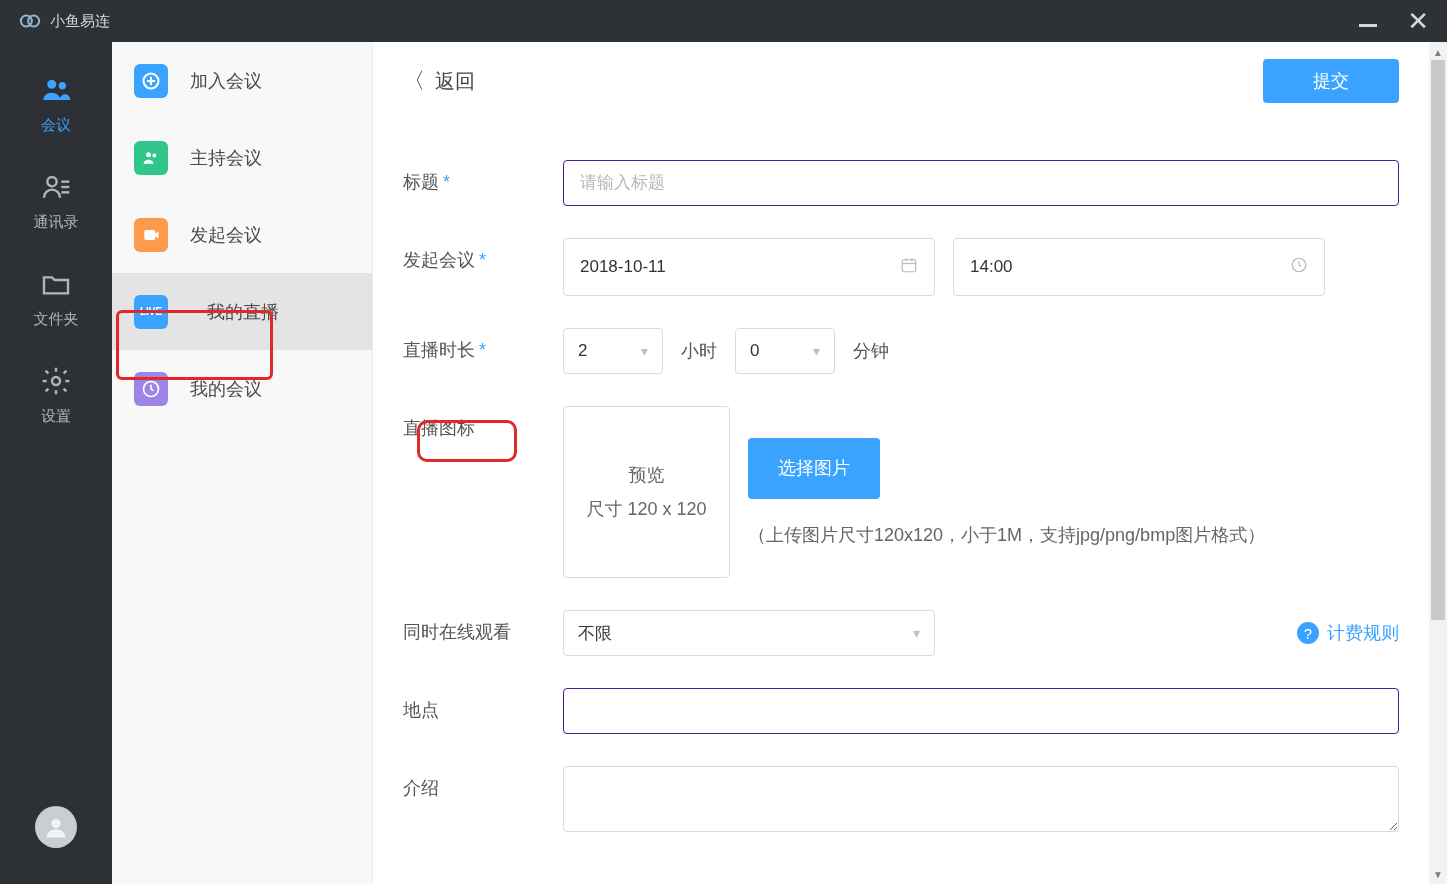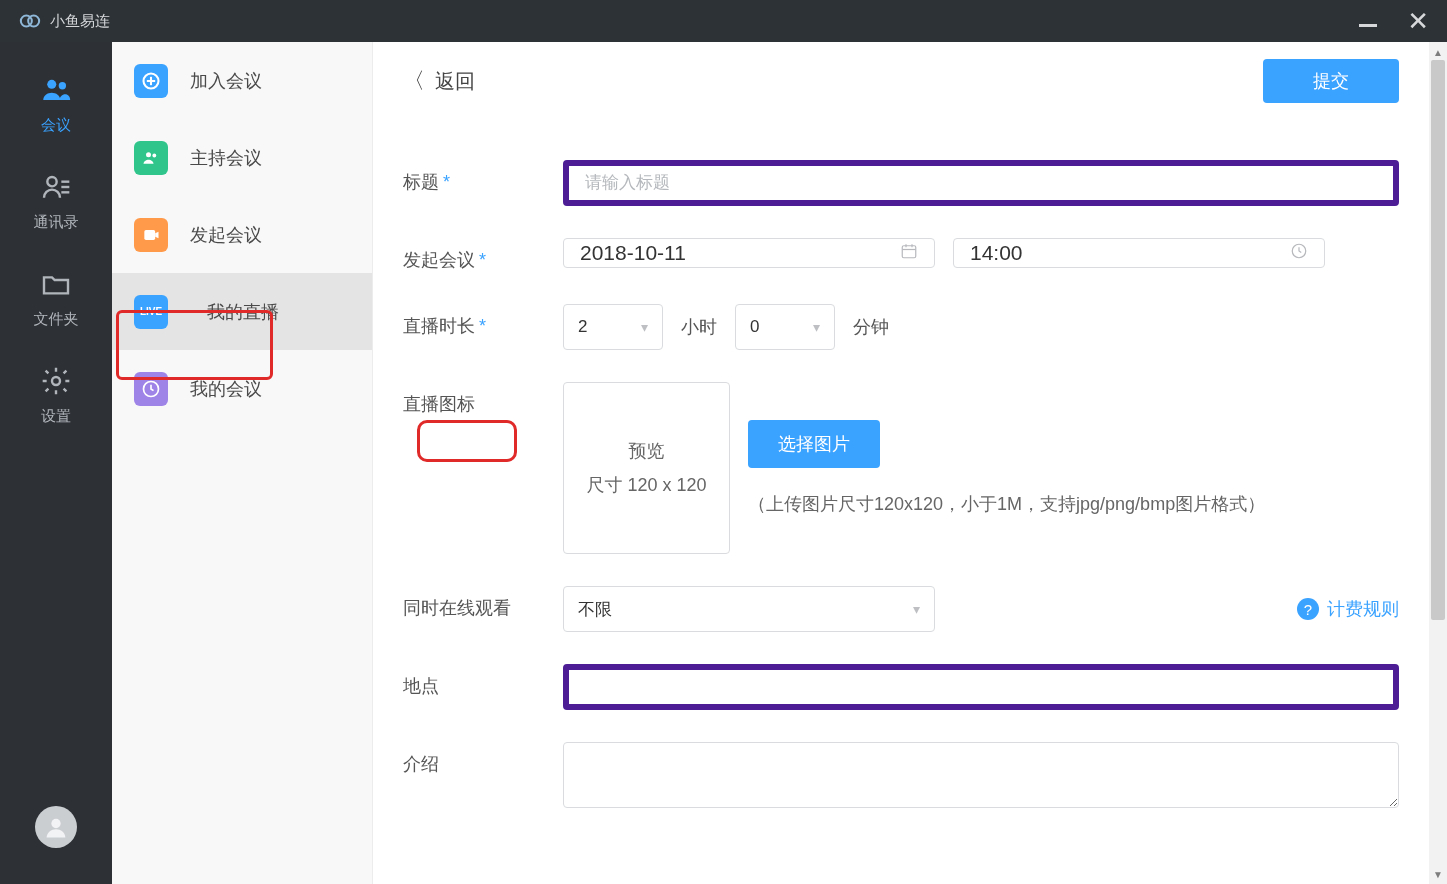--- a/index.html
+++ b/index.html
@@ -42,32 +42,32 @@
 .form-area { flex: 1; padding: 0 30px; overflow-y: auto; }
 .content-header { display: flex; align-items: center; height: 78px; margin-bottom: 40px; }
 .back { display: flex; align-items: center; color: #444; font-size: 20px; cursor: pointer; }
 .back .chev { font-size: 22px; margin-right: 10px; }
 .submit-btn { margin-left: auto; background: #3aa2ff; color: #fff; border: none; height: 44px; padding: 0 50px; border-radius: 4px; font-size: 18px; cursor: pointer; }
 
 .row { display: flex; align-items: flex-start; margin-bottom: 32px; }
 .row .label { width: 160px; font-size: 18px; color: #555; padding-top: 10px; }
 .row .label .req { color: #3aa2ff; margin-left: 4px; }
 .row .controls { flex: 1; display: flex; align-items: center; flex-wrap: wrap; gap: 18px; }
-.text-input { height: 46px; border: 6px solid #4c1d95; border-radius: 4px; padding: 0 16px; font-size: 17px; color: #333; width: 100%; }
+.text-input { height: 46px; border: 1px solid #4c1d95; border-radius: 4px; padding: 0 16px; font-size: 17px; color: #333; width: 100%; }
 .text-input::placeholder { color: #b5b8bc; }
-.date-input, .time-input { height: 30px; border: 1px solid #d9dbde; border-radius: 4px; padding: 0 16px; font-size: 21px; color: #333; display: flex; align-items: center; justify-content: space-between; }
+.date-input, .time-input { height: 58px; border: 1px solid #d9dbde; border-radius: 4px; padding: 0 16px; font-size: 17px; color: #333; display: flex; align-items: center; justify-content: space-between; }
 .date-input { width: 372px; }
 .time-input { width: 372px; }
 .select-box { height: 46px; width: 100px; border: 1px solid #d9dbde; border-radius: 4px; padding: 0 14px; font-size: 17px; color: #333; display: flex; align-items: center; justify-content: space-between; cursor: pointer; }
 .select-wide { width: 372px; }
 .suffix-text { font-size: 18px; color: #555; }
 .chevron-down { color: #bdbfc3; font-size: 14px; }
 .img-preview { width: 167px; height: 172px; border: 1px solid #d9dbde; border-radius: 4px; display: flex; flex-direction: column; align-items: center; justify-content: center; color: #666; font-size: 18px; }
 .img-preview .line1 { margin-bottom: 10px; }
-.pick-img-btn { background: #3aa2ff; color: #fff; border: none; height: 48px; padding: 0 30px; border-radius: 4px; font-size: 18px; cursor: pointer; }
+.pick-img-btn { background: #3aa2ff; color: #fff; border: none; height: 61px; padding: 0 30px; border-radius: 4px; font-size: 18px; cursor: pointer; }
 .billing { display: flex; align-items: center; color: #3aa2ff; font-size: 18px; cursor: pointer; margin-left: auto; }
 .billing .q { width: 22px; height: 22px; border-radius: 50%; background: #3aa2ff; color: #fff; display: flex; align-items: center; justify-content: center; font-size: 15px; margin-right: 8px; }
 .textarea { min-height: 48px; border: 1px solid #d9dbde; border-radius: 4px; padding: 12px 16px; font-size: 17px; color: #333; width: 100%; resize: vertical; }
 
 .scrollbar { width: 18px; background: #f2f2f2; display: flex; flex-direction: column; align-items: center; padding: 2px 0; }
 .scrollbar .arrow { font-size: 10px; color: #7d7d7d; cursor: pointer; height: 16px; display: flex; align-items: center; }
 .scrollbar .track { flex: 1; width: 100%; position: relative; }
 .scrollbar .thumb { position: absolute; top: 0; left: 2px; right: 2px; height: 560px; background: #c9c9c9; border-radius: 2px; }
 </style>
 </head>

